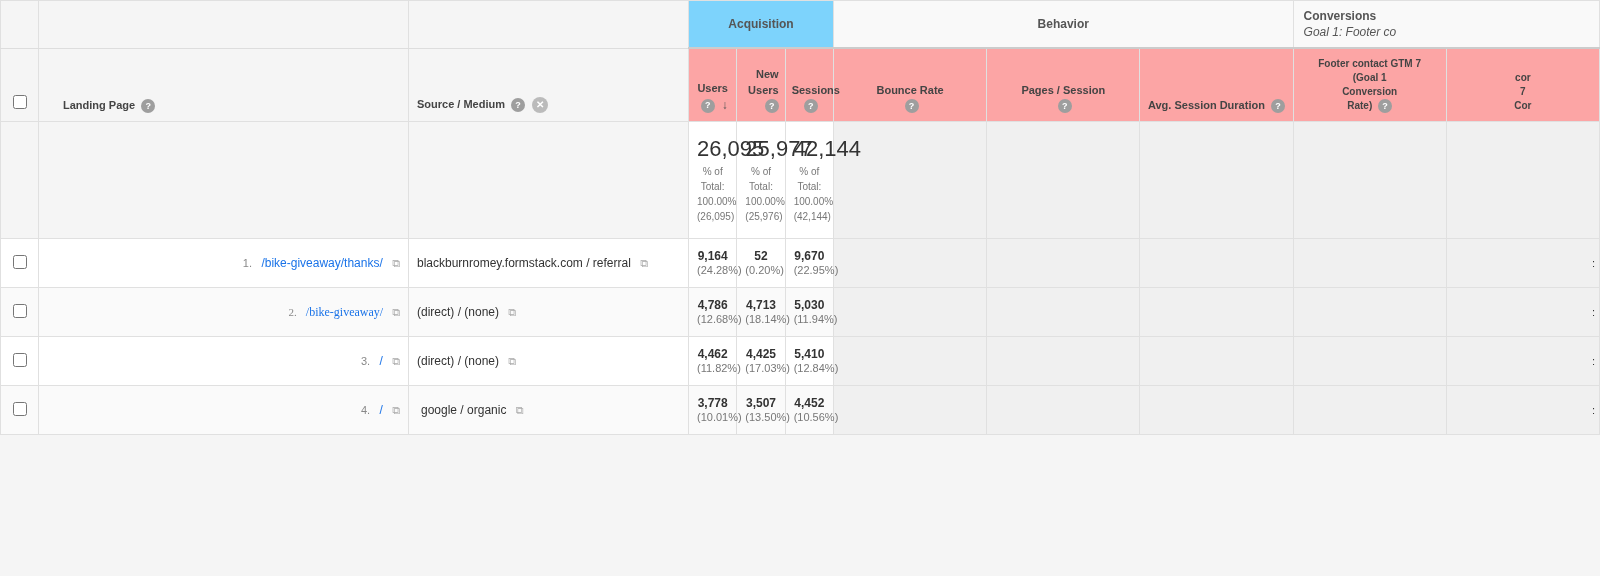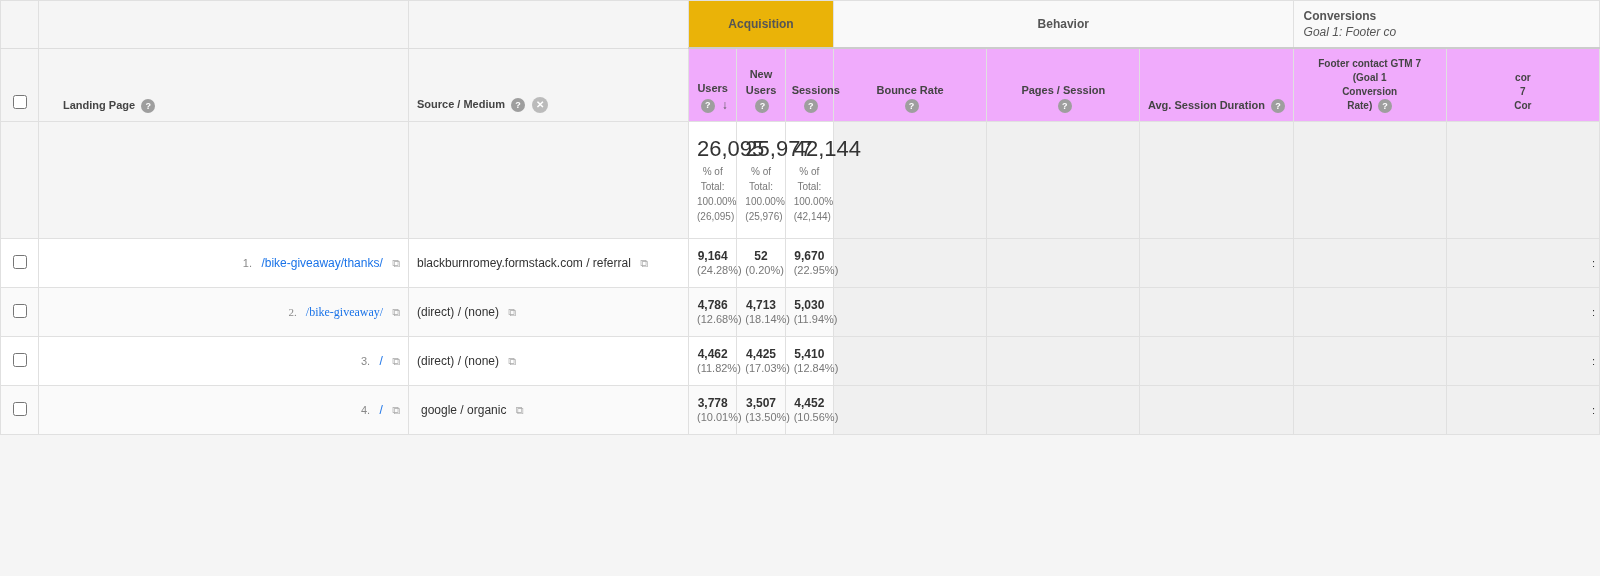--- a/index.html
+++ b/index.html
@@ -32,21 +32,21 @@
     .col-newusers{ width: 152px; }
     .col-sessions{ width: 145px; }
     .col-bounce  { width: 118px; }
     .col-pages   { width: 100px; }
     .col-avg     { width: 140px; }
     .col-footer  { width: 150px; }
     .col-cor     { width: 60px; }
 
     
     .col-header th {
-      background: #f0abfc;
+      background: #fca5a5;
       font-size: 11px;
       font-weight: bold;
       color: #444;
       text-align: center;
       vertical-align: bottom;
       padding: 8px 6px;
       line-height: 1.4;
     }
 
     
@@ -196,21 +196,21 @@
 <body>
 
 <div class="table-container">
   <table>
 
     <thead>
       <tr class="group-header-row">
         <th class="col-check gray-band"></th>
         <th class="col-landing gray-band"></th>
         <th class="col-source gray-band"></th>
-        <th colspan="3" class="col-users" style="background:#eab308; border-bottom:2px solid #ccc;">
+        <th colspan="3" class="col-users" style="background:#7dd3fc; border-bottom:2px solid #ccc;">
           <span>Acquisition</span>
         </th>
         <th colspan="3" style="background:#f9f9f9; border-bottom:2px solid #ccc;">
           <span>Behavior</span>
         </th>
         <th colspan="2" style="background:#f9f9f9; border-bottom:2px solid #ccc; text-align:left; padding-left:10px;">
           <div style="font-size:12px;">Conversions</div>
           <div style="font-size:12px; color:#555; font-style:italic; font-weight:normal; margin-top:2px;">Goal 1: Footer co</div>
         </th>
       </tr>
@@ -226,21 +226,21 @@
         <th class="col-source gray-band" style="text-align:left; padding-left:8px;">
           <span>Source / Medium</span>
           <span class="help-icon">?</span>
           <span class="close-icon">✕</span>
         </th>
         <th class="col-users" style="cursor:pointer;">
           <span>Users</span>
           <span class="help-icon">?</span>
           <span class="sort-arrow">↓</span>
         </th>
-        <th class="col-newusers" style="cursor:pointer;">
+        <th class="col-newusers" style="cursor:pointer;text-align:right;">
           <span>New Users</span>
           <span class="help-icon">?</span>
         </th>
         <th class="col-sessions" style="cursor:pointer;">
           <span>Sessions</span>
           <span class="help-icon">?</span>
         </th>
         <th class="col-bounce" style="cursor:pointer;">
           <span>Bounce Rate</span>
           <br>

